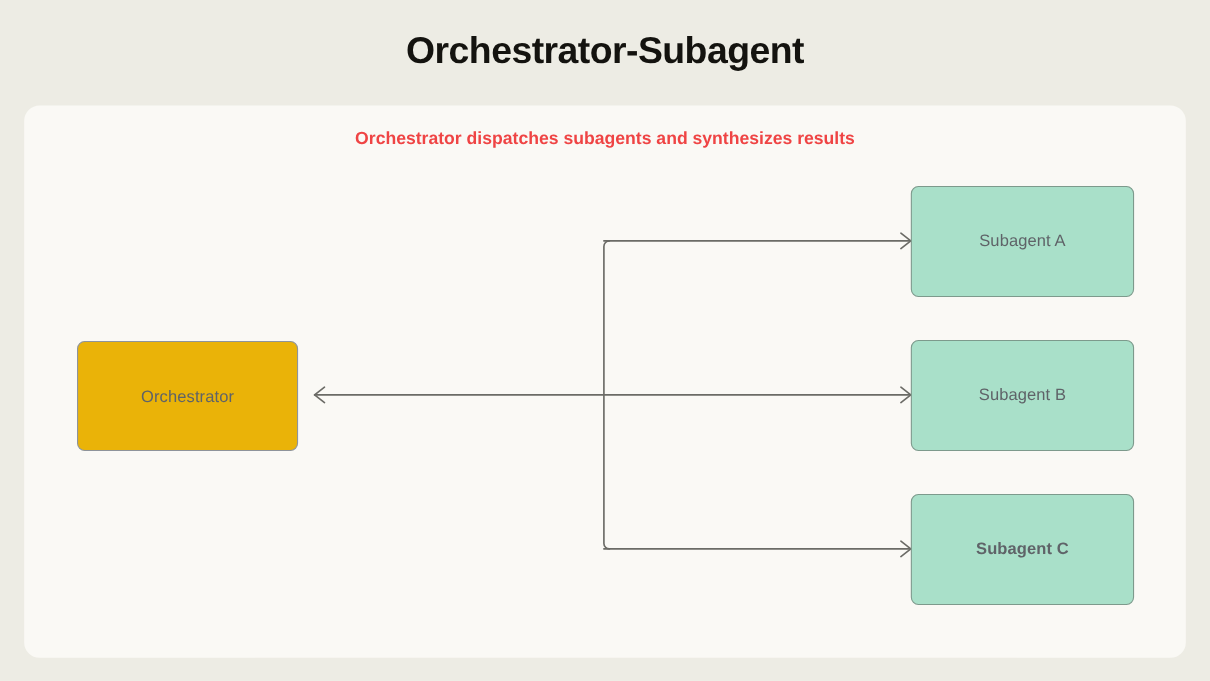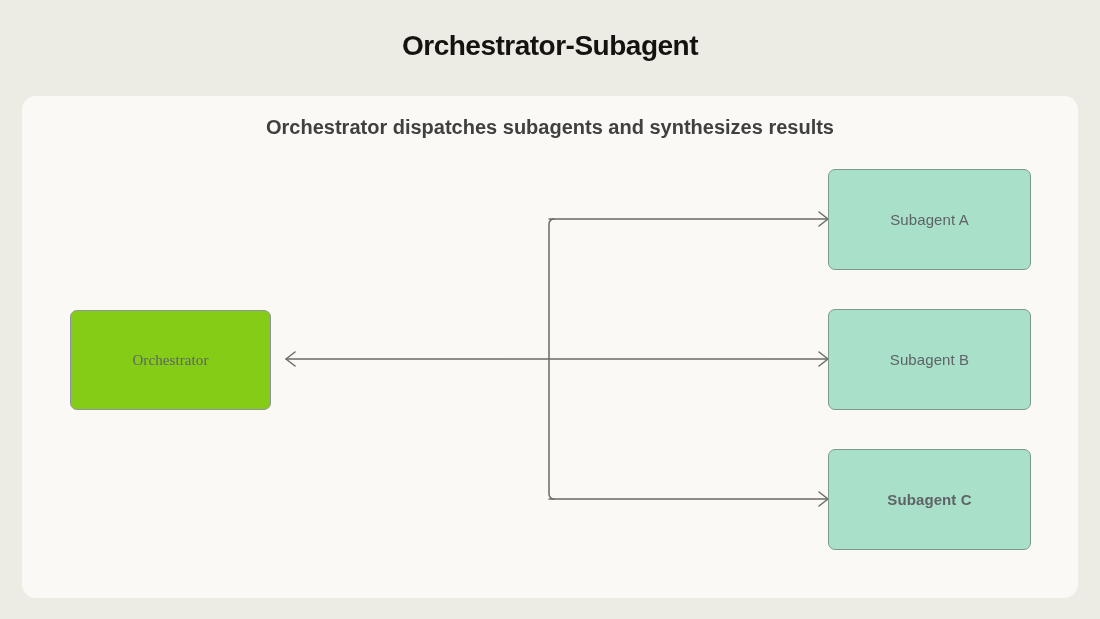--- a/index.html
+++ b/index.html
@@ -17,44 +17,44 @@
     position: relative;
     width: 1100px;
     height: 619px;
   }
   .page-title {
     position: absolute;
     left: 0;
     top: 24px;
     width: 1100px;
     text-align: center;
-    font-size: 28px;
+    font-size: 34px;
     font-weight: 700;
     letter-spacing: -0.5px;
     color: #14130f;
     line-height: 44px;
   }
   .diagram-card {
     position: absolute;
     left: 22px;
     top: 96px;
     width: 1056px;
     height: 502px;
     background: #faf9f5;
     border-radius: 14px;
   }
   .diagram-caption {
     position: absolute;
     left: 0;
     top: 20px;
     width: 1056px;
     text-align: center;
-    font-size: 20px;
+    font-size: 16px;
     font-weight: 600;
-    color: #404040;
+    color: #ef4444;
     line-height: 22px;
   }
   .canvas {
     position: absolute;
     left: 0;
     top: 0;
     width: 1056px;
     height: 502px;
   }
   .edges {
@@ -74,23 +74,22 @@
     justify-content: center;
     font-size: 15px;
     color: #5f6368;
     letter-spacing: 0.1px;
   }
   .node-orchestrator {
     left: 48px;
     top: 214px;
     width: 201px;
     height: 100px;
-    background: #84cc16;
+    background: #eab308;
     border: 1.4px solid #8e949b;
-    font-family: Liberation Serif, serif;
   }
   .node-subagent {
     left: 806px;
     width: 203px;
     height: 101px;
     background: #a9e0c9;
     border: 1.4px solid #7d9a8c;
   }
   .node-subagent-a { top: 73px; }
   .node-subagent-b { top: 213px; }

